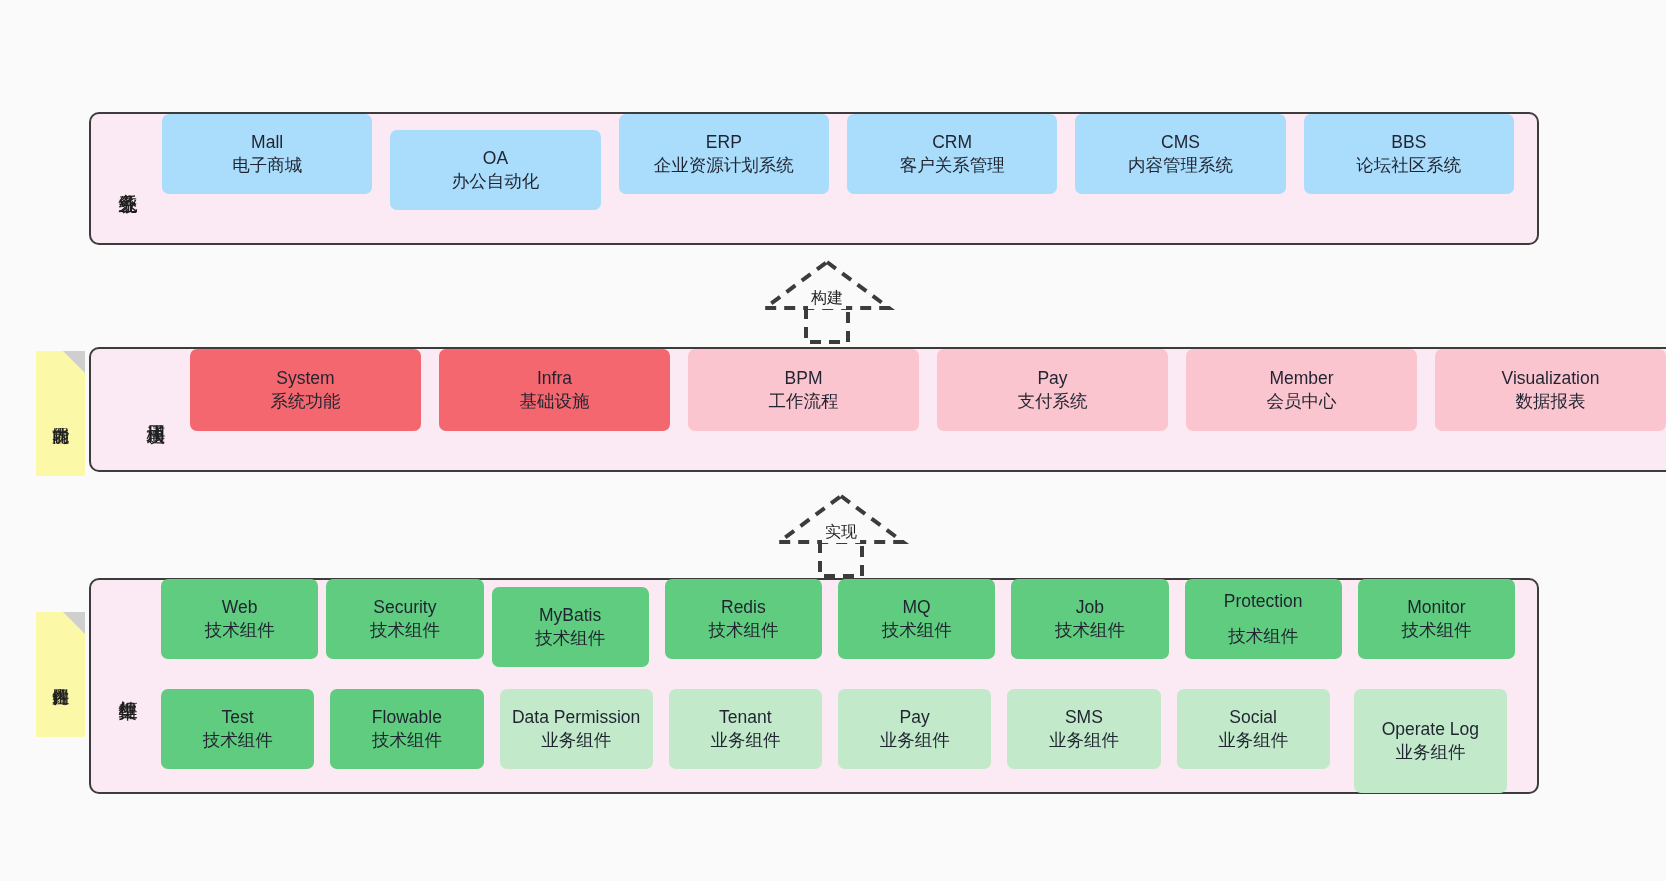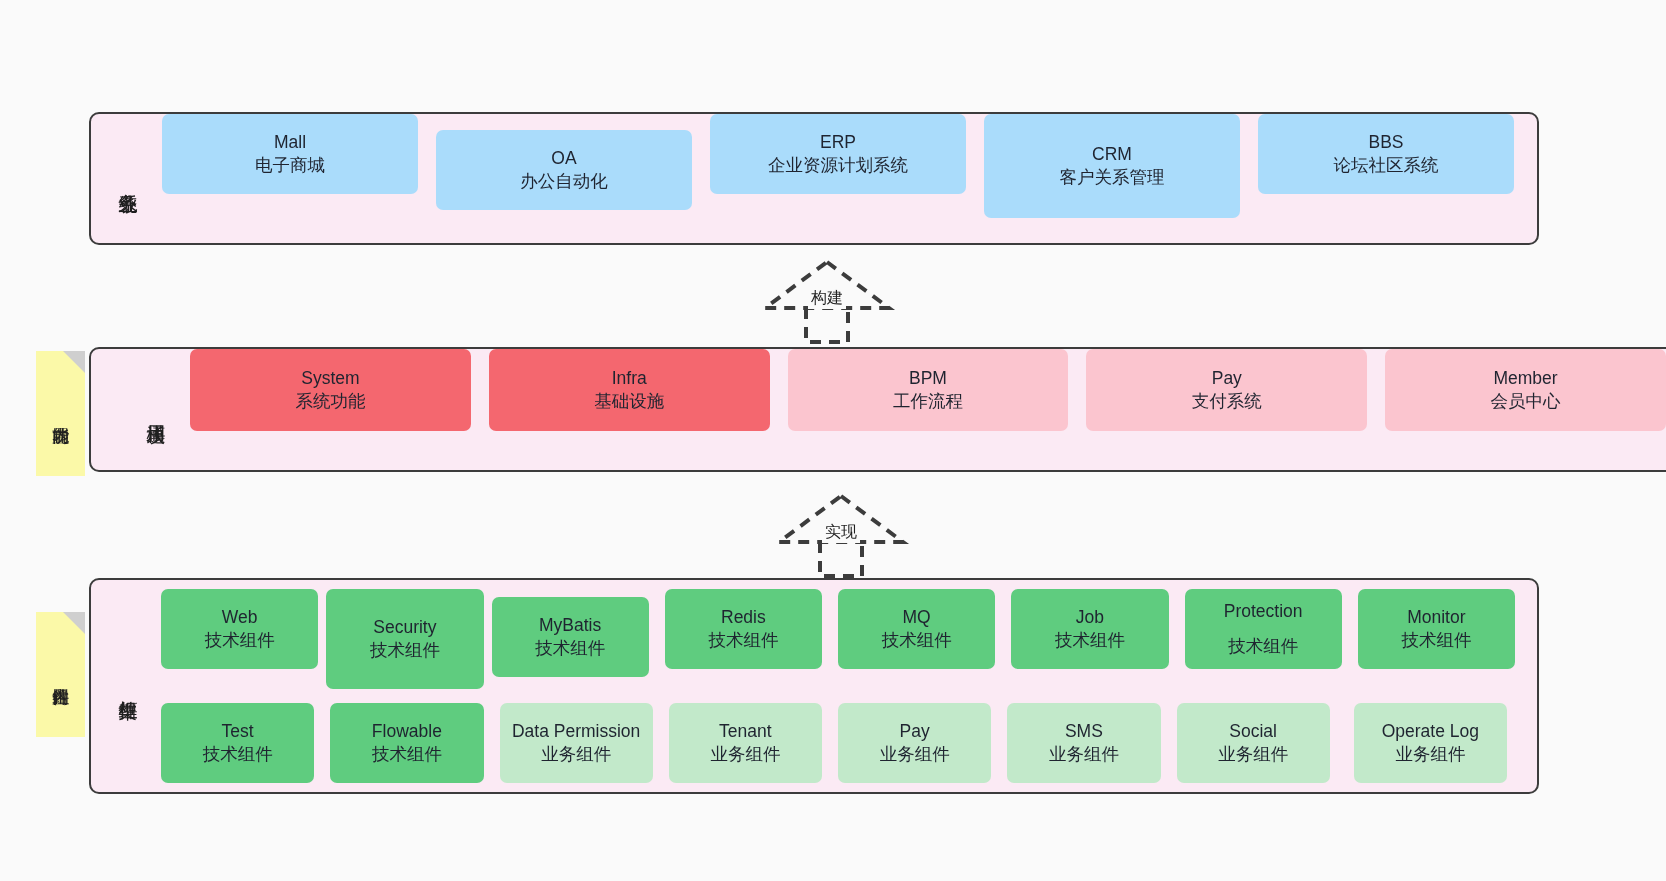--- a/index.html
+++ b/index.html
@@ -117,23 +117,27 @@
           <span class="cn">电子商城</span>
         </div>
         <div class="node c-blue" style="flex: 1 1 0px; margin: 16px 9px; height: 80px;">
           <span class="en">OA</span>
           <span class="cn">办公自动化</span>
         </div>
         <div class="node c-blue" style="flex: 1 1 0px; margin: 0px 9px; height: 80px;">
           <span class="en">ERP</span>
           <span class="cn">企业资源计划系统</span>
         </div>
-        <div class="node c-blue" style="flex: 1 1 0px; margin: 0px 9px; height: 104px;">
+        <div class="node c-blue" style="flex: 1 1 0px; margin: 0px 9px; height: 80px;">
           <span class="en">CRM</span>
           <span class="cn">客户关系管理</span>
+        </div>
+        <div class="node c-blue" style="flex: 1 1 0px; margin: 0px 9px; height: 80px;">
+          <span class="en">CMS</span>
+          <span class="cn">内容管理系统</span>
         </div>
         <div class="node c-blue" style="flex: 1 1 0px; margin: 0px 9px; height: 80px;">
           <span class="en">BBS</span>
           <span class="cn">论坛社区系统</span>
         </div>
       </div>
   </div>
 
   <div class="uml-arrow" style="left:761px; top:258px; width:132px; height:86px;">
     <svg width="132" height="86" viewBox="0 0 132 86" fill="none">
@@ -166,20 +170,24 @@
           <span class="cn">工作流程</span>
         </div>
         <div class="node c-pink" style="flex: 1 1 0px; margin: 0px 9px; height: 82px;">
           <span class="en">Pay</span>
           <span class="cn">支付系统</span>
         </div>
         <div class="node c-pink" style="flex: 1 1 0px; margin: 0px 9px; height: 82px;">
           <span class="en">Member</span>
           <span class="cn">会员中心</span>
         </div>
+        <div class="node c-pink" style="flex: 1 1 0px; margin: 0px 9px; height: 82px;">
+          <span class="en">Visualization</span>
+          <span class="cn">数据报表</span>
+        </div>
       </div>
   </div>
 
   <div class="uml-arrow" style="left:775px; top:492px; width:132px; height:86px;">
     <svg width="132" height="86" viewBox="0 0 132 86" fill="none">
       <path d="M66 4 L128 50 L4 50 Z" stroke="#3c3c3c" stroke-width="4" stroke-dasharray="11 8" stroke-linejoin="miter" fill="#fafafa"></path>
       <path d="M45 50 L45 84 L87 84 L87 50" stroke="#3c3c3c" stroke-width="4" stroke-dasharray="11 8" fill="none"></path>
     </svg>
     <span class="lbl" style="top:30px;">实现</span>
   </div>
@@ -190,21 +198,21 @@
   </div>
 
   <div class="layer" id="layer-framework" style="left:89px; top:578px; width:1450px; height:216px;">
     <div class="layer-title">框架组件</div>
     <div class="cells two-row">
       <div class="row" id="framework-row1">
           <div class="node c-green" style="flex: 1 1 0px; margin: 0px 8px; height: 80px;">
             <span class="en">Web</span>
             <span class="cn">技术组件</span>
           </div>
-          <div class="node c-green" style="flex: 1 1 0px; margin: 0px 0; height: 100px;">
+          <div class="node c-green" style="flex: 1 1 0px; margin: 0px 0; height: 80px;">
             <span class="en">Security</span>
             <span class="cn">技术组件</span>
           </div>
           <div class="node c-green" style="flex: 1 1 0px; margin: 8px 8px; height: 80px;">
             <span class="en">MyBatis</span>
             <span class="cn">技术组件</span>
           </div>
           <div class="node c-green" style="flex: 1 1 0px; margin: 0px 8px; height: 80px;">
             <span class="en">Redis</span>
             <span class="cn">技术组件</span>
@@ -248,21 +256,21 @@
             <span class="cn">业务组件</span>
           </div>
           <div class="node c-lightgreen" style="flex: 1 1 0px; margin: 0px 8px; height: 80px;">
             <span class="en">SMS</span>
             <span class="cn">业务组件</span>
           </div>
           <div class="node c-lightgreen" style="flex: 1 1 0px; margin: 0px 8px; height: 80px;">
             <span class="en">Social</span>
             <span class="cn">业务组件</span>
           </div>
-          <div class="node c-lightgreen" style="flex: 1 1 0px; margin: 0px 16px; height: 80px;">
+          <div class="node c-lightgreen" style="flex: 1 1 0px; margin: 0px 16px; height: 104px;">
             <span class="en">Operate Log</span>
             <span class="cn">业务组件</span>
           </div>
         </div>
     </div>
   </div>
 
 </div>
 
 </body></html>

